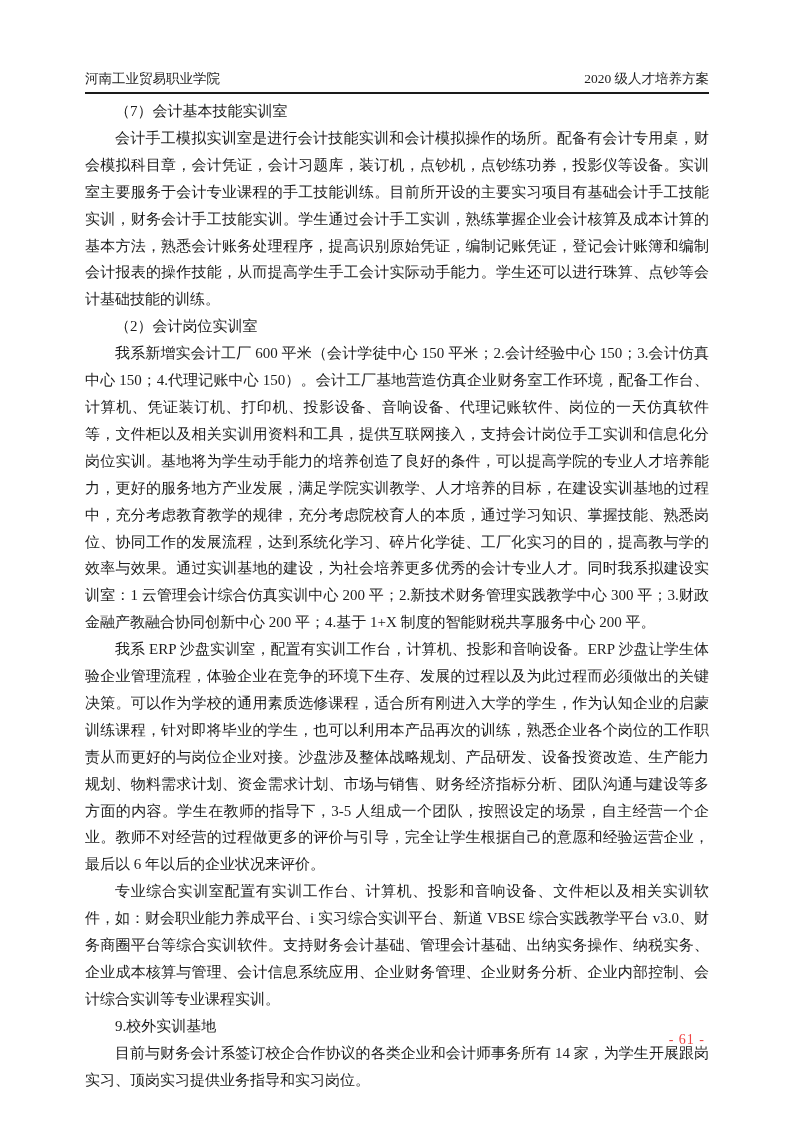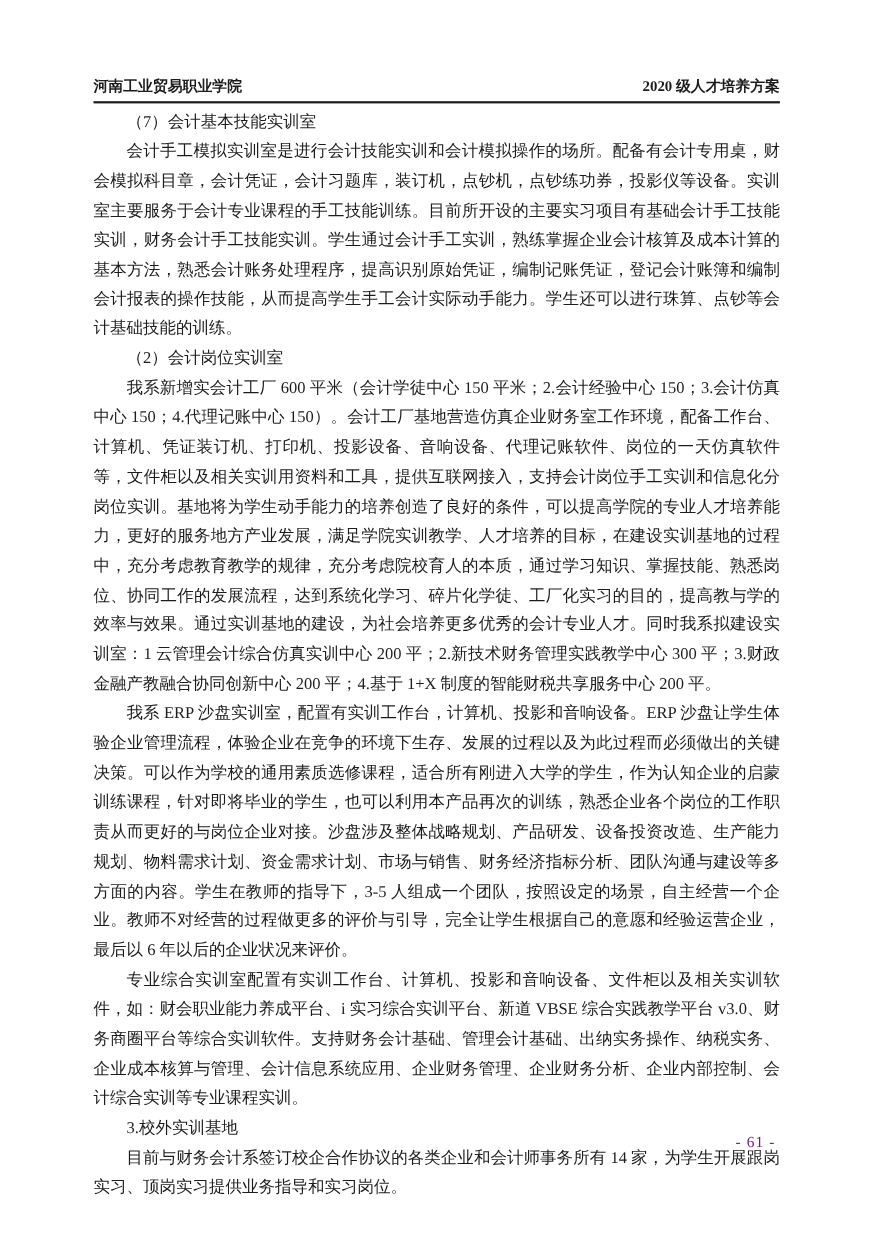--- a/index.html
+++ b/index.html
@@ -20,62 +20,61 @@
     top: 70px;
     left: 85px;
     width: 624px;
     display: flex;
     justify-content: space-between;
     align-items: flex-end;
     font-size: 13.5px;
     line-height: 18px;
     padding-bottom: 4px;
     border-bottom: 2px solid #1a1a1a;
-    font-weight: bold;
   }
   .doc-body {
     position: absolute;
     top: 98px;
     left: 85px;
     width: 624px;
     font-size: 15px;
     line-height: 26.9px;
     text-align: justify;
     text-justify: inter-ideograph;
   }
   .para, .heading {
     text-indent: 2em;
   }
   .page-number {
     position: absolute;
     top: 1030px;
     right: 88px;
     font-size: 14px;
     line-height: 20px;
-    color: #701a75;
+    color: #ef4444;
     letter-spacing: 1px;
   }
 </style>
 </head>
 <body>
 
 <div class="page">
 
   <div class="doc-header">
     <span>河南工业贸易职业学院</span>
     <span>2020 级人才培养方案</span>
   </div>
 
   <div class="doc-body">
     <div class="heading">（7）会计基本技能实训室</div>
     <div class="para">会计手工模拟实训室是进行会计技能实训和会计模拟操作的场所。配备有会计专用桌，财会模拟科目章，会计凭证，会计习题库，装订机，点钞机，点钞练功券，投影仪等设备。实训室主要服务于会计专业课程的手工技能训练。目前所开设的主要实习项目有基础会计手工技能实训，财务会计手工技能实训。学生通过会计手工实训，熟练掌握企业会计核算及成本计算的基本方法，熟悉会计账务处理程序，提高识别原始凭证，编制记账凭证，登记会计账簿和编制会计报表的操作技能，从而提高学生手工会计实际动手能力。学生还可以进行珠算、点钞等会计基础技能的训练。</div>
     <div class="heading">（2）会计岗位实训室</div>
     <div class="para">我系新增实会计工厂 600 平米（会计学徒中心 150 平米；2.会计经验中心 150；3.会计仿真中心 150；4.代理记账中心 150）。会计工厂基地营造仿真企业财务室工作环境，配备工作台、计算机、凭证装订机、打印机、投影设备、音响设备、代理记账软件、岗位的一天仿真软件等，文件柜以及相关实训用资料和工具，提供互联网接入，支持会计岗位手工实训和信息化分岗位实训。基地将为学生动手能力的培养创造了良好的条件，可以提高学院的专业人才培养能力，更好的服务地方产业发展，满足学院实训教学、人才培养的目标，在建设实训基地的过程中，充分考虑教育教学的规律，充分考虑院校育人的本质，通过学习知识、掌握技能、熟悉岗位、协同工作的发展流程，达到系统化学习、碎片化学徒、工厂化实习的目的，提高教与学的效率与效果。通过实训基地的建设，为社会培养更多优秀的会计专业人才。同时我系拟建设实训室：1 云管理会计综合仿真实训中心 200 平；2.新技术财务管理实践教学中心 300 平；3.财政金融产教融合协同创新中心 200 平；4.基于 1+X 制度的智能财税共享服务中心 200 平。</div>
     <div class="para">我系 ERP 沙盘实训室，配置有实训工作台，计算机、投影和音响设备。ERP 沙盘让学生体验企业管理流程，体验企业在竞争的环境下生存、发展的过程以及为此过程而必须做出的关键决策。可以作为学校的通用素质选修课程，适合所有刚进入大学的学生，作为认知企业的启蒙训练课程，针对即将毕业的学生，也可以利用本产品再次的训练，熟悉企业各个岗位的工作职责从而更好的与岗位企业对接。沙盘涉及整体战略规划、产品研发、设备投资改造、生产能力规划、物料需求计划、资金需求计划、市场与销售、财务经济指标分析、团队沟通与建设等多方面的内容。学生在教师的指导下，3-5 人组成一个团队，按照设定的场景，自主经营一个企业。教师不对经营的过程做更多的评价与引导，完全让学生根据自己的意愿和经验运营企业，最后以 6 年以后的企业状况来评价。</div>
     <div class="para">专业综合实训室配置有实训工作台、计算机、投影和音响设备、文件柜以及相关实训软件，如：财会职业能力养成平台、i 实习综合实训平台、新道 VBSE 综合实践教学平台 v3.0、财务商圈平台等综合实训软件。支持财务会计基础、管理会计基础、出纳实务操作、纳税实务、企业成本核算与管理、会计信息系统应用、企业财务管理、企业财务分析、企业内部控制、会计综合实训等专业课程实训。</div>
-    <div class="heading">3.校外实训基地</div>
+    <div class="heading">9.校外实训基地</div>
     <div class="para">目前与财务会计系签订校企合作协议的各类企业和会计师事务所有 14 家，为学生开展跟岗实习、顶岗实习提供业务指导和实习岗位。</div>
 
   </div>
 
   <div class="page-number">- 61 -</div>
 
 </div>
 
 </body></html>

